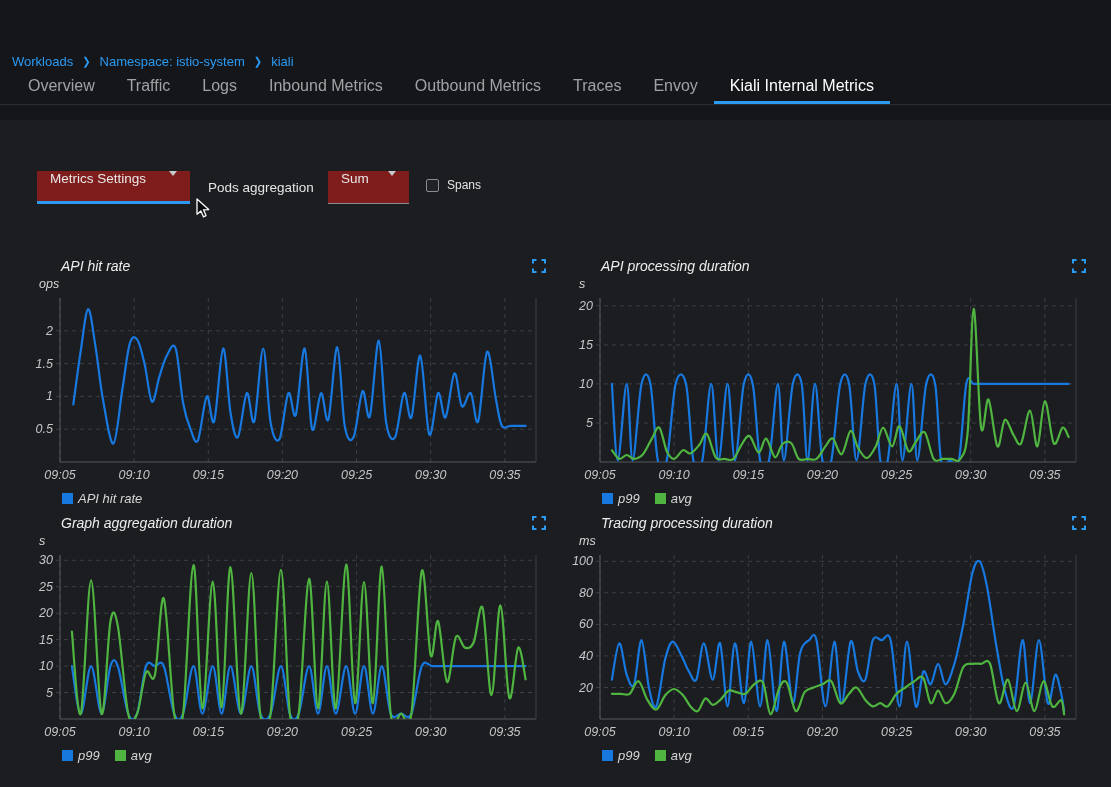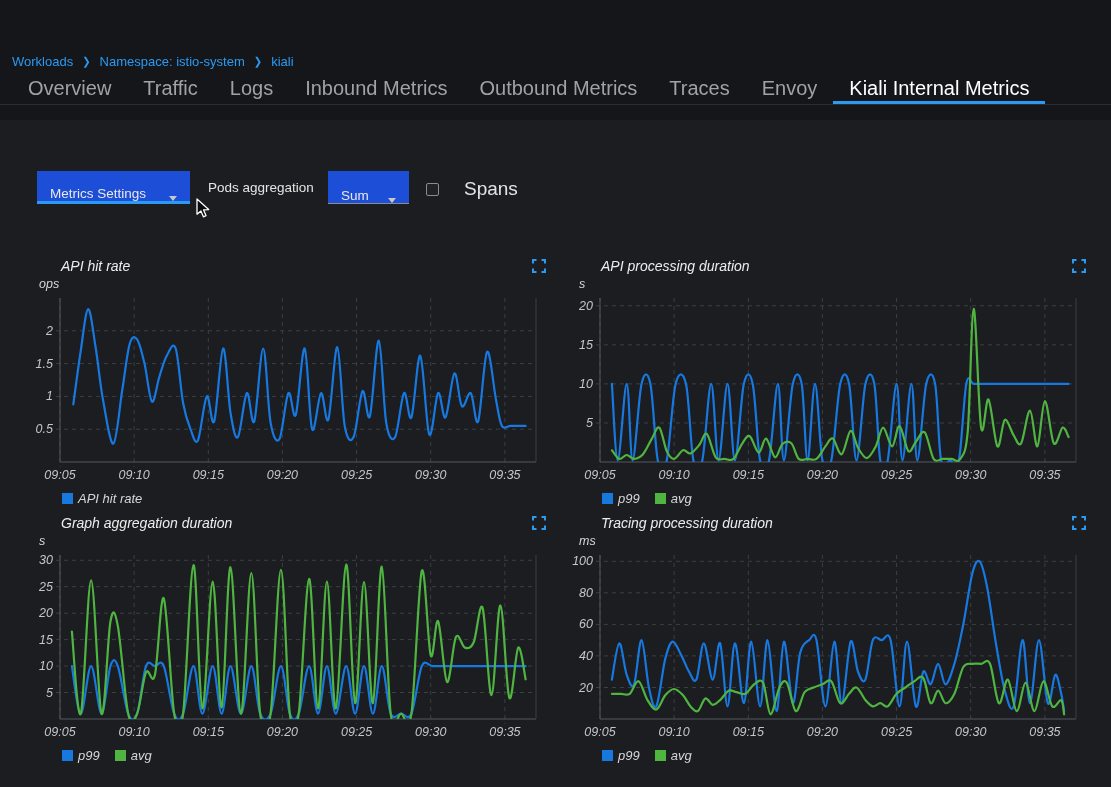--- a/index.html
+++ b/index.html
@@ -9,33 +9,33 @@
     font-family:"Liberation Sans", sans-serif;
     position:relative;
     overflow:hidden;
     color:#e0e0e0;
   }
   .top-band { position:absolute; top:0; left:0; right:0; height:120px; background:#141619; }
   .breadcrumb { position:absolute; top:14px; left:12px; font-size:13px; display:flex; align-items:center; gap:9px;margin-top:40px; }
   .breadcrumb a { color:#2b9af3; text-decoration:none; cursor:pointer; }
   .crumb-sep { color:#2b9af3; font-size:10px; transform:scaleY(1.1); }
   .tab-bar { position:absolute; top:68px; left:0; right:0; height:37px; display:flex; padding-left:12px; border-bottom:1px solid #2a2d31; }
-  .tab { padding:9px 16px 8px 16px; font-size:20px; color:#a0a2a5; cursor:pointer; border-bottom:3px solid transparent; white-space:nowrap; }
+  .tab { padding:9px 16px 8px 16px; font-size:16px; color:#a0a2a5; cursor:pointer; border-bottom:3px solid transparent; white-space:nowrap; }
   .tab.active { color:#ffffff; border-bottom-color:#2b9af3; }
   .content { position:absolute; top:120px; left:0; right:0; bottom:0; background:#1b1d21; }
 
   
-  .dd { position:absolute; height:33px; background:#1d4ed8; display:flex; align-items:flex-end; justify-content:space-between; padding:0 13px; font-size:13.5px; color:#e8e8e8; cursor:pointer; }
+  .dd { position:absolute; height:33px; background:#7f1d1d; display:flex; align-items:flex-start; justify-content:space-between; padding:0 13px; font-size:13.5px; color:#e8e8e8; cursor:pointer; }
   .dd-metrics { left:37px; top:51px; width:153px; border-bottom:3px solid #2b9af3; }
   .dd-sum { left:328px; top:51px; width:81px; border-bottom:1px solid #8a8d90; }
   .caret { width:0; height:0; border-left:4.5px solid transparent; border-right:4.5px solid transparent; border-top:5px solid #c8c9ca; margin-left:10px; }
   .pods-label { position:absolute; left:208px; top:60px; font-size:13.5px; color:#e4e4e4; }
   .spans-wrap { position:absolute; left:426px; top:58px; display:flex; align-items:center; cursor:pointer; }
   .checkbox { width:13px; height:13px; border:1px solid #8a8d90; border-radius:2px; background:#1f2226; }
-  .spans-text { margin-left:25px; font-size:19px; color:#e4e4e4; }
+  .spans-text { margin-left:8px; font-size:12px; color:#e4e4e4; }
 
   
   .chart { position:absolute; width:521px; height:252px;font-style:italic; }
   #chart-0 { left:31px; top:138px; }
   #chart-1 { left:571px; top:138px; }
   #chart-2 { left:31px; top:395px; }
   #chart-3 { left:571px; top:395px; }
   .chart-header { position:relative; height:18px; }
   .chart-title { margin-left:30px; font-size:14px; font-weight:400; color:#ededed; }
   .expand-btn { position:absolute; right:6px; top:1px; width:15px; height:15px; cursor:pointer; background:none; border:none; padding:0; }

